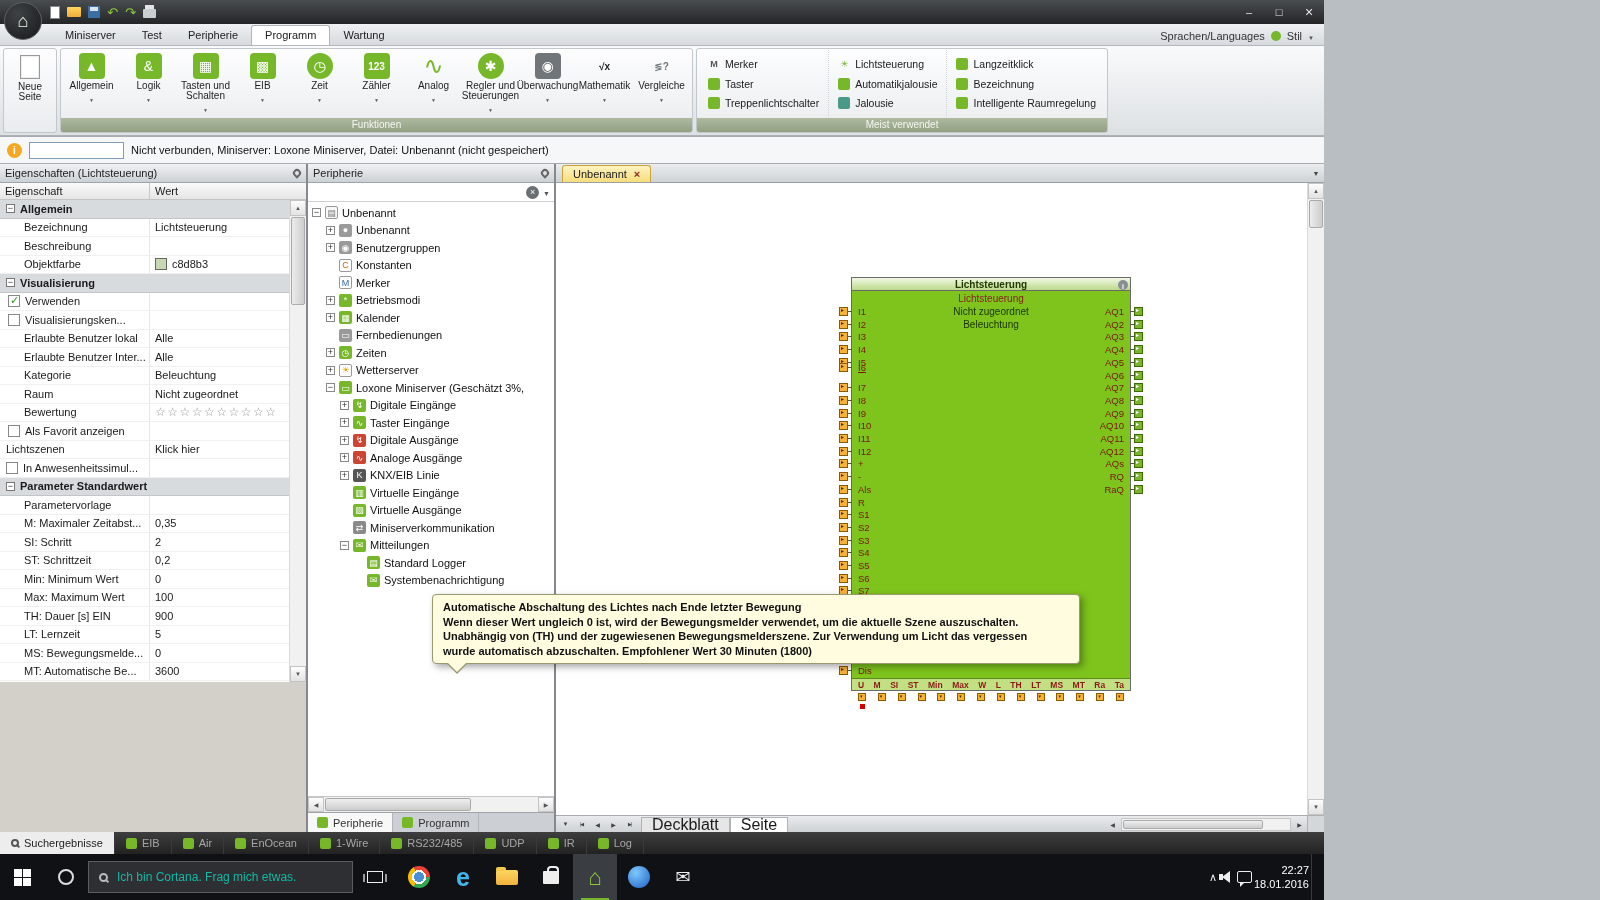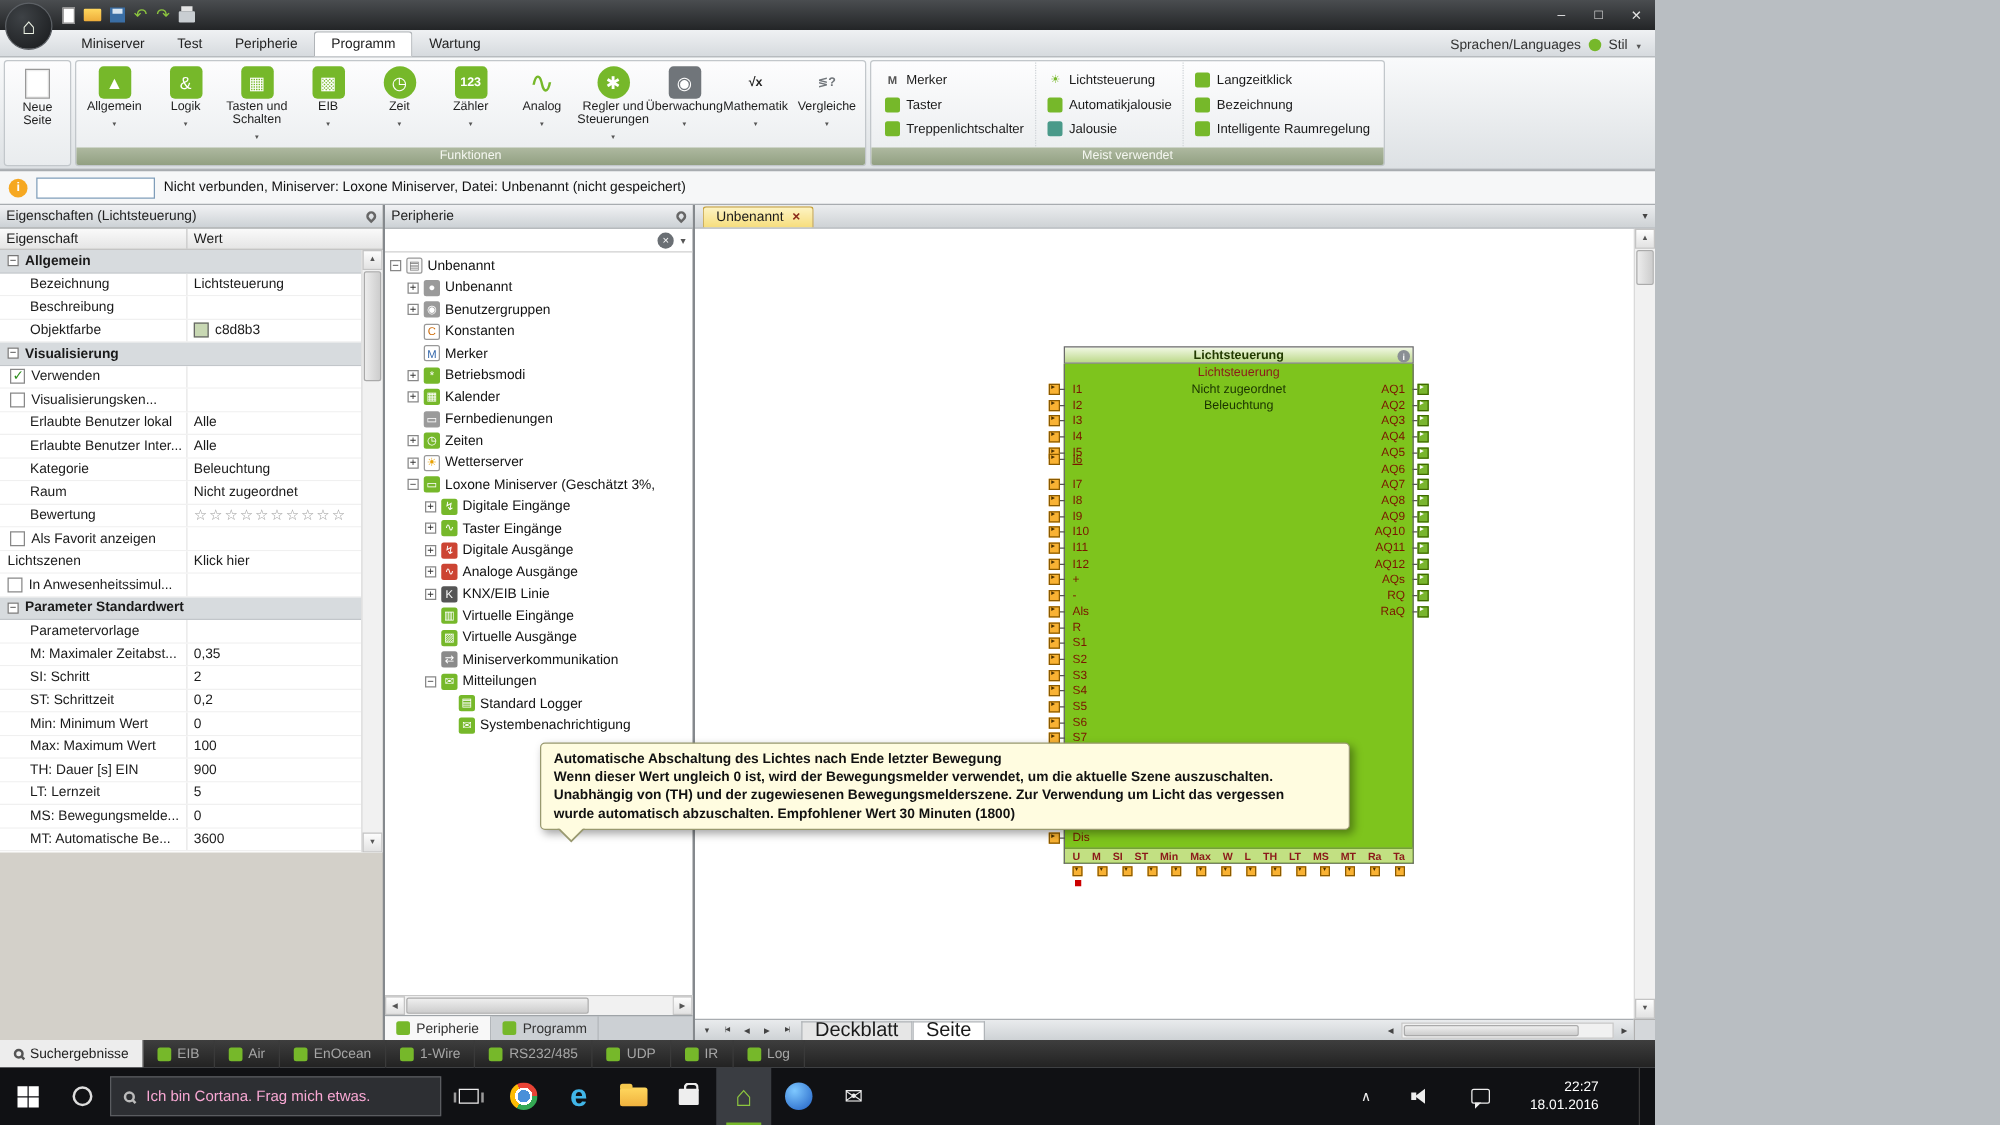--- a/index.html
+++ b/index.html
@@ -191,36 +191,36 @@
   .dsearch::after{content:"";position:absolute;width:4px;height:2px;background:#555;transform:rotate(45deg);right:-3px;bottom:-2px;}
 
   
   .taskbar{height:46px;background:#101114;display:flex;align-items:center;color:#fff;flex:none;position:relative;}
   .tb-cell{width:44px;height:100%;display:flex;align-items:center;justify-content:center;position:relative;flex:none;cursor:default;}
   .tb-cell.active{background:#3a3d42;}
   .tb-cell.running::after{content:"";position:absolute;bottom:0;left:8px;right:8px;height:2px;background:#76b82a;}
   .winlogo{display:grid;grid-template-columns:8px 8px;grid-template-rows:8px 8px;gap:1px;}
   .winlogo i{background:#fff;}
   .cortana-ring{width:16px;height:16px;border:2px solid #ddd;border-radius:50%;}
-  .tb-search{width:265px;height:32px;background:#2d2f33;border:1px solid #5a5c60;display:flex;align-items:center;gap:9px;padding:0 10px;color:#f9a8d4;font-size:12px;flex:none;}
+  .tb-search{width:265px;height:32px;background:#2d2f33;border:1px solid #5a5c60;display:flex;align-items:center;gap:9px;padding:0 10px;color:#14b8a6;font-size:12px;flex:none;}
   .search-ring{width:9px;height:9px;border:2px solid #bbb;border-radius:50%;position:relative;flex:none;}
   .search-ring::after{content:"";position:absolute;width:4px;height:2px;background:#bbb;transform:rotate(45deg);right:-3px;bottom:-2px;}
   .taskview{width:16px;height:12px;border:1px solid #eee;position:relative;}
   .taskview::before{content:"";position:absolute;left:-5px;top:2px;height:8px;border-left:2px solid #9a9a9a;}
   .taskview::after{content:"";position:absolute;right:-5px;top:2px;height:8px;border-right:2px solid #9a9a9a;}
   .icon-chrome{width:22px;height:22px;border-radius:50%;background:radial-gradient(circle,#4a90d9 0 5px,#fff 5px 7px,rgba(0,0,0,0) 7px),conic-gradient(from -30deg,#e84335 0 120deg,#34a853 120deg 240deg,#fcbc05 240deg 360deg);}
   .icon-edge::after{content:"e";font-size:25px;font-weight:bold;color:#41b6e8;line-height:22px;}
   .icon-folder{width:22px;height:15px;background:linear-gradient(#ffd75e,#f0b23e);border-radius:2px;position:relative;}
   .icon-folder::before{content:"";position:absolute;top:-3px;left:0;width:10px;height:4px;background:#f5c84d;border-radius:2px 2px 0 0;}
   .icon-store{width:16px;height:13px;background:#eee;border-radius:1px;position:relative;}
   .icon-store::before{content:"";position:absolute;top:-5px;left:4px;width:8px;height:5px;border:2px solid #eee;border-bottom:none;border-radius:4px 4px 0 0;}
   .icon-loxone::after{content:"⌂";font-size:23px;color:#8dc63f;font-weight:bold;}
   .icon-blueapp{width:22px;height:22px;border-radius:50%;background:radial-gradient(circle at 35% 30%,#7ec8ff,#1f5fc4);}
   .icon-mail::after{content:"✉";font-size:18px;color:#eee;}
-  .tb-tray{margin-left:auto;display:flex;align-items:center;gap:32px;padding-right:8px;height:100%;}
+  .tb-tray{margin-left:auto;display:flex;align-items:center;gap:2px;padding-right:8px;height:100%;}
   .tray-up::after{content:"∧";font-size:11px;color:#eee;}
   .icon-volume{position:relative;width:16px;height:14px;display:inline-block;}
   .icon-volume::before{content:"";position:absolute;left:0;top:4px;width:4px;height:6px;background:#eee;}
   .icon-volume::after{content:"";position:absolute;left:3px;top:1px;border:6px solid transparent;border-right:8px solid #eee;border-left:0;}
   .icon-chat{width:15px;height:12px;border:1px solid #eee;border-radius:2px;position:relative;display:inline-block;}
   .icon-chat::after{content:"";position:absolute;left:2px;bottom:-5px;border:5px solid transparent;border-top-color:#eee;border-bottom:0;border-left:0;}
   .tb-clock{text-align:right;font-size:11px;line-height:14px;}
   .show-desktop{width:5px;height:100%;border-left:1px solid #3a3a3a;display:block;}
 </style>
 </head>

